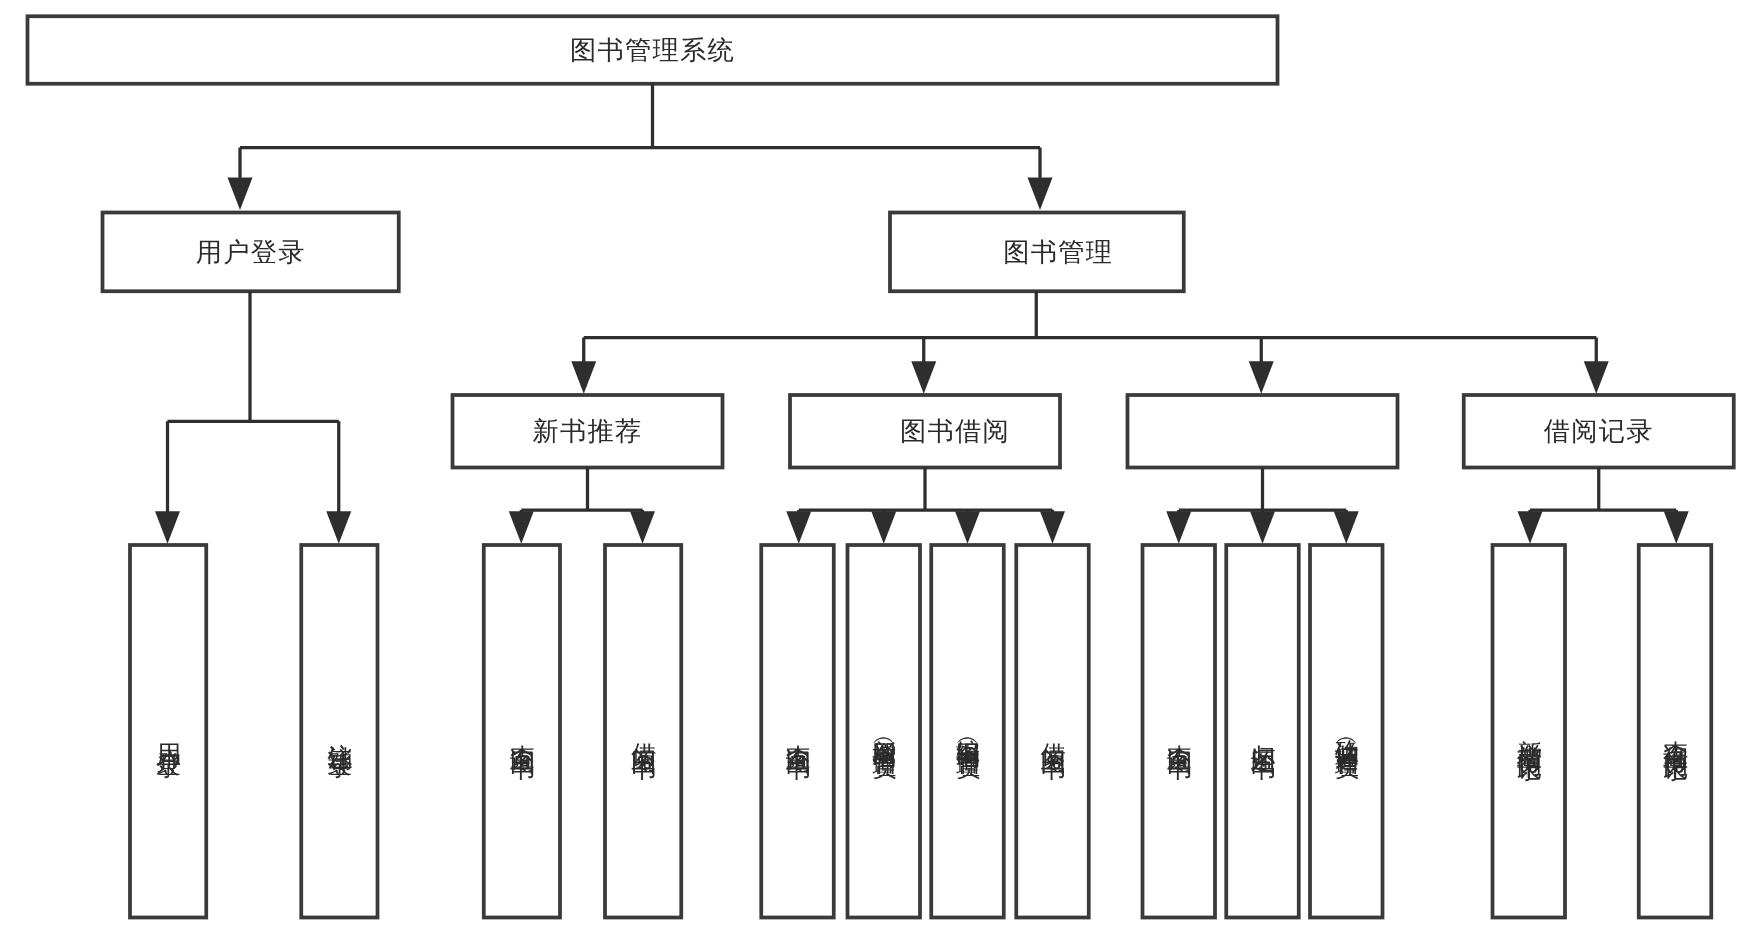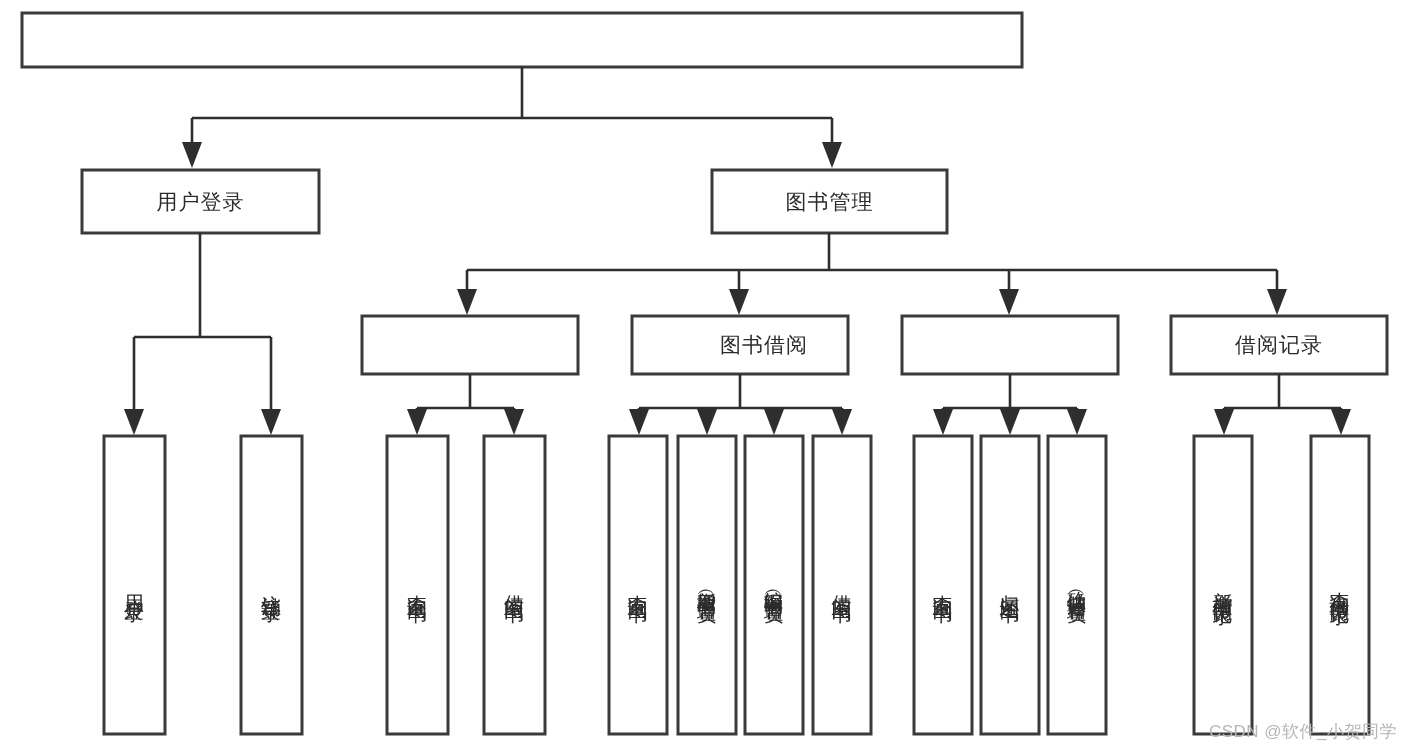--- a/index.html
+++ b/index.html
@@ -138,25 +138,27 @@
     <rect class="leaf-box" x="678" y="436" width="58" height="298"></rect>
     <rect class="leaf-box" x="745" y="436" width="58" height="298"></rect>
     <rect class="leaf-box" x="813" y="436" width="58" height="298"></rect>
     <rect class="leaf-box" x="914" y="436" width="58" height="298"></rect>
     <rect class="leaf-box" x="981" y="436" width="58" height="298"></rect>
     <rect class="leaf-box" x="1048" y="436" width="58" height="298"></rect>
     <rect class="leaf-box" x="1194" y="436" width="58" height="298"></rect>
     <rect class="leaf-box" x="1311" y="436" width="58" height="298"></rect>
   </svg>
 
+  <div class="node-label" style="left:22px; top:13px; width:1000px; height:54px;">图书管理系统</div>
 
   <div class="node-label" style="left:82px; top:170px; width:237px; height:63px;">用户登录</div>
 
-  <div class="node-label" style="left:712px; top:170px; width:235px; height:63px;">图书管理</div>
+  <div class="node-label" style="left:712px; top:170px; width:235px; height:63px;padding-left:17px;">图书管理</div>
 
+  <div class="node-label" style="left:362px; top:316px; width:216px; height:58px;">新书推荐</div>
 
   <div class="node-label" style="left:632px; top:316px; width:216px; height:58px;padding-left:24px;">图书借阅</div>
 
 
   <div class="node-label" style="left:1171px; top:316px; width:216px; height:58px;">借阅记录</div>
 
   <div class="leaf-label" style="left:104px; top:436px; width:61px; height:298px;">用户登录</div>
 
   <div class="leaf-label" style="left:241px; top:436px; width:61px; height:298px;">注销登录</div>
 
@@ -175,15 +177,14 @@
   <div class="leaf-label" style="left:914px; top:436px; width:58px; height:298px;">查询图书</div>
 
   <div class="leaf-label" style="left:981px; top:436px; width:58px; height:298px;">归还图书</div>
 
   <div class="leaf-label tall" style="left:1048px; top:436px; width:58px; height:298px;">确认归还（管理员）</div>
 
   <div class="leaf-label" style="left:1194px; top:436px; width:58px; height:298px;">新增借阅记录</div>
 
   <div class="leaf-label" style="left:1311px; top:436px; width:58px; height:298px;">查询借阅记录</div>
 
-  <div class="watermark">CSDN @软件_小贺同学</div>
 
 </div>
 
 </body></html>

